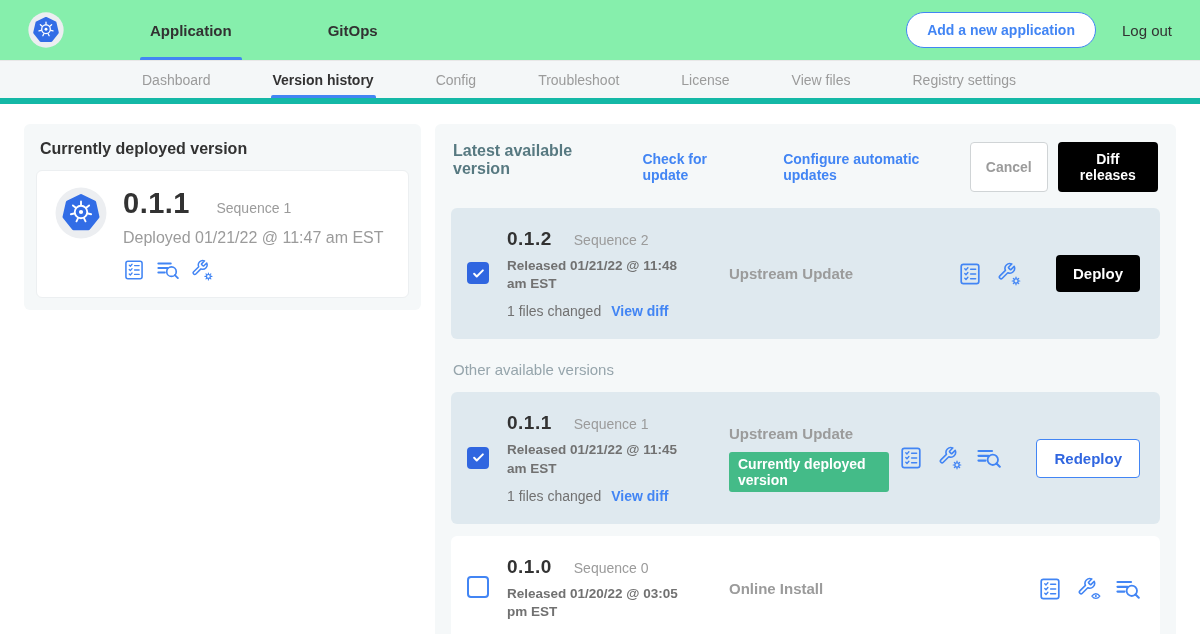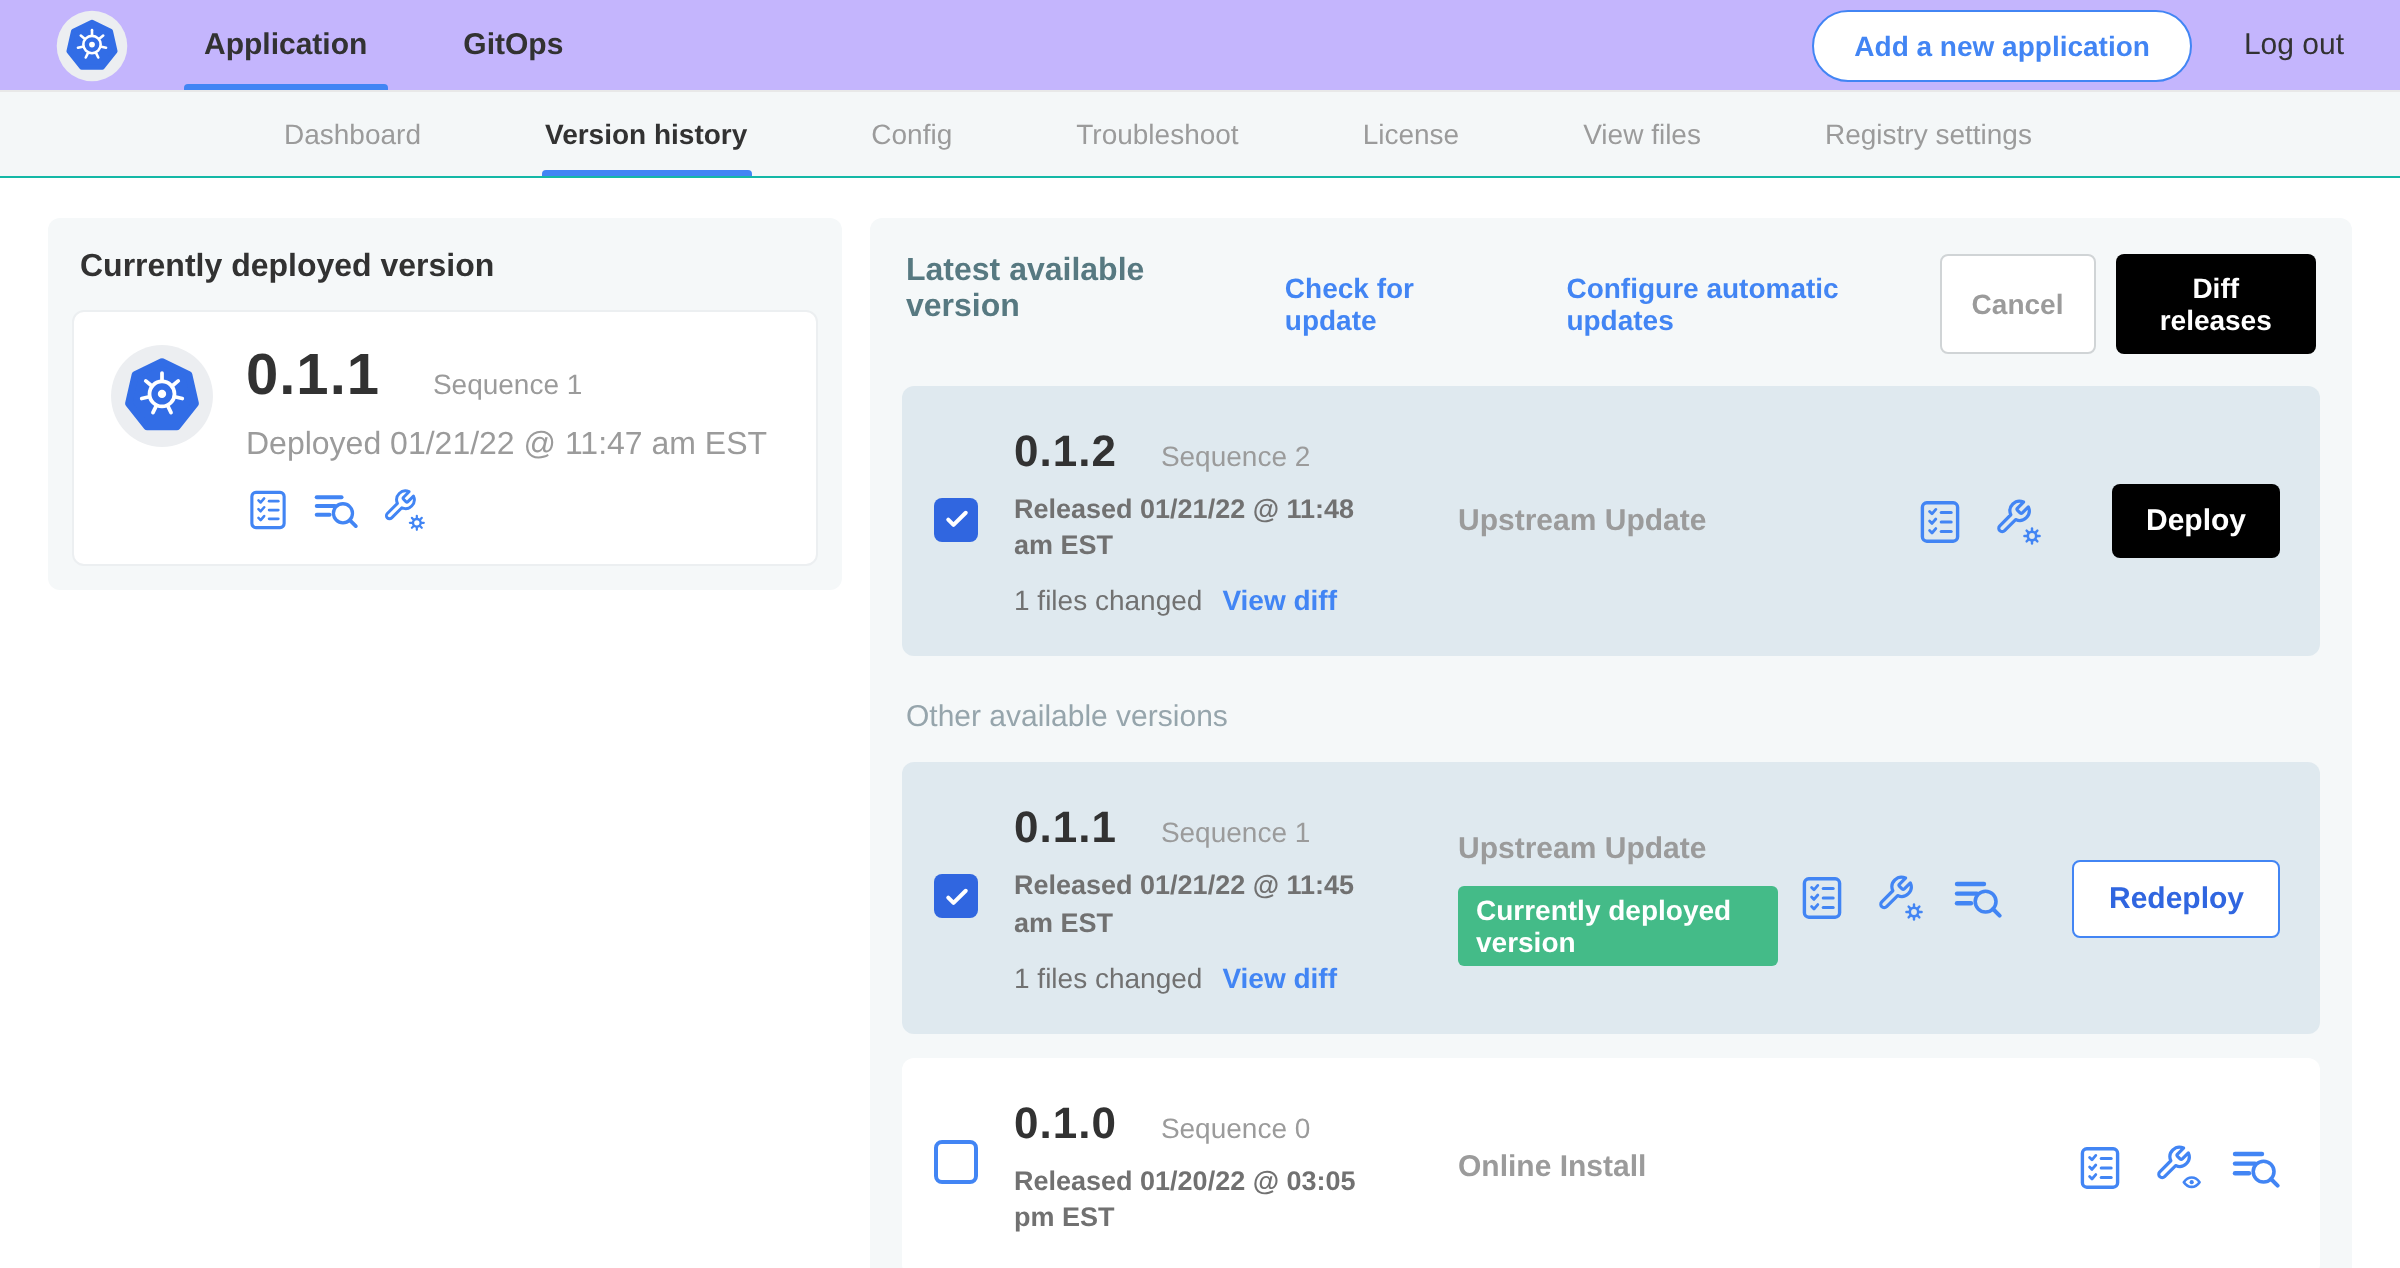--- a/index.html
+++ b/index.html
@@ -1,30 +1,30 @@
 <!DOCTYPE html>
 <html><head>
 <meta charset="utf-8">
 <style>
   * { box-sizing: border-box; margin: 0; padding: 0; }
   html,body { width:1200px; height:634px; overflow:hidden; }
   body { font-family: "Liberation Sans", sans-serif; background:#ffffff; color:#323232; }
 
   
-  .top-header { height:46px; display:flex; align-items:stretch; padding:0 28px; border-bottom:1px solid #e8e8e8; background:#c4b5fd; }
+  .top-header { height:61px; display:flex; align-items:stretch; padding:0 28px; border-bottom:1px solid #e8e8e8; background:#86efac;gap:48px; }
   .logo-wrap { display:flex; align-items:center; }
   .logo-wrap svg { width:36px; height:36px; display:block; }
   .app-tab { display:flex; align-items:center; padding:0 10px; margin-left:28px; font-size:15px; font-weight:bold; color:#323232; position:relative; cursor:pointer; }
   .app-tab.active::after { content:""; position:absolute; left:0; right:0; bottom:0; height:3px; background:#4285f4; border-radius:2px 2px 0 0; }
   .header-right { margin-left:auto; display:flex; align-items:center; gap:26px; }
   .pill-btn { border:1.5px solid #4285f4; color:#4285f4; background:#fff; border-radius:20px; padding:9px 20px; font-size:14px; font-weight:bold; cursor:pointer; font-family:inherit; }
   .logout { font-size:15px; color:#323232; cursor:pointer; }
 
   
-  .subnav { height:43px; background:#f4f7f8; border-bottom:1px solid #14b8a6; display:flex; align-items:stretch; padding-left:140px; gap:58px; }
+  .subnav { height:43px; background:#f4f7f8; border-bottom:6px solid #14b8a6; display:flex; align-items:stretch; padding-left:140px; gap:58px; }
   .subnav-tab { display:flex; align-items:center; font-size:14px; color:#9b9b9b; cursor:pointer; position:relative; padding:0 2px; }
   .subnav-tab.active { color:#323232; font-weight:bold; }
   .subnav-tab.active::after { content:""; position:absolute; left:0; right:0; bottom:0; height:3px; background:#4285f4; border-radius:2px 2px 0 0; }
 
   
   .main { display:flex; align-items:flex-start; gap:14px; padding:20px 24px; }
 
   
   .left-panel { width:397px; background:#f5f8f9; border-radius:6px; padding:12px; flex-shrink:0; }
   .left-panel h2 { font-size:16px; font-weight:bold; color:#323232; margin:4px 4px 12px; }
@@ -51,21 +51,21 @@
 
   .vrow { display:flex; align-items:center; border-radius:6px; padding:20px 16px; }
   .vrow.highlight { background:#dfe9ef; }
   .vrow.plain { background:#ffffff; }
   .cb-col { width:40px; flex-shrink:0; }
   .cb { width:22px; height:22px; border-radius:4px; display:inline-flex; align-items:center; justify-content:center; cursor:pointer; }
   .cb.checked { background:#3066e0; }
   .cb.unchecked { background:#fff; border:2px solid #4285f4; }
   .cb svg { width:15px; height:15px; }
   .vinfo { width:212px; flex-shrink:0; }
-  .vrow .vnum-big { font-size:22px; }
+  .vrow .vnum-big { font-size:19px; }
   .vreleased { font-size:13.5px; font-weight:bold; color:#717171; margin-top:7px; max-width:190px; line-height:1.35; }
   .vfiles { margin-top:10px; font-size:14px; color:#717171; }
   .vfiles a { color:#4285f4; font-weight:bold; margin-left:10px; text-decoration:none; cursor:pointer; }
   .vsource { flex:1; padding:0 10px; }
   .vsource-label { font-size:15px; font-weight:bold; color:#9b9b9b; }
   .badge { display:inline-block; margin-top:10px; padding:4px 9px; border-radius:3px; color:#fff; font-size:14px; font-weight:bold; }
   .badge-success { background:#44bb88; }
   .badge-muted { background:#b3c2c9; }
   .vactions { display:flex; align-items:center; gap:15px; padding-right:4px; }
   .vactions .ui-icon { width:24px; height:24px; cursor:pointer; }

